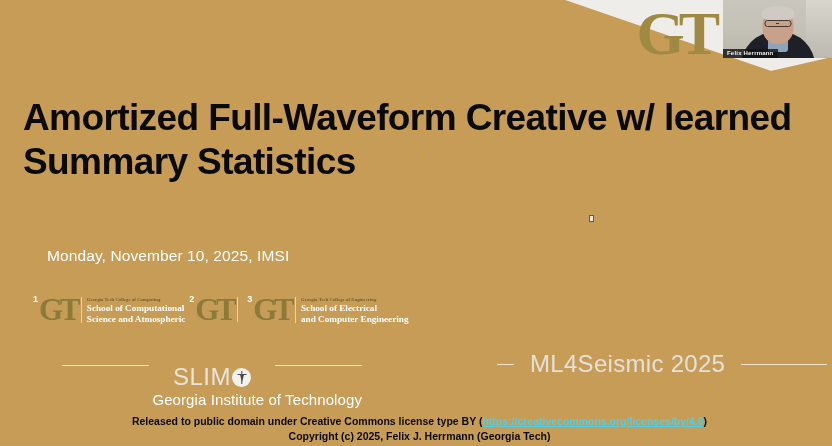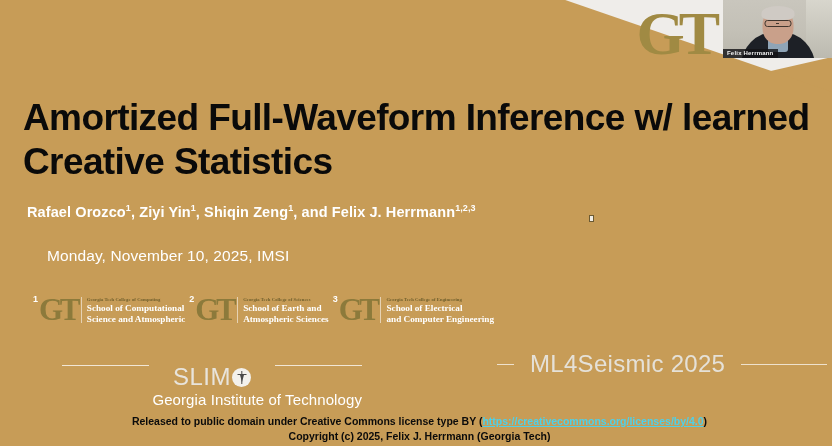--- a/index.html
+++ b/index.html
@@ -384,50 +384,42 @@
     <div class="cam-bg"></div>
     <div class="cam-wall-right"></div>
     <div class="cam-torso"></div>
     <div class="cam-collar"></div>
     <div class="cam-head"></div>
     <div class="cam-hair"></div>
     <div class="cam-glasses"></div>
     <div class="cam-name">Felix Herrmann</div>
   </div>
 
-  <div class="title">Amortized Full-Waveform Inference w/ learned Creative Statistics</div>
-
-  <div class="authors">
-    Rafael Orozco<sup>1</sup>, Ziyi Yin<sup>1</sup>, Shiqin Zeng<sup>1</sup>, and Felix J. Herrmann<sup>1,2,3</sup>
-  </div>
+  <div class="title">Amortized Full-Waveform Creative w/ learned Summary Statistics</div>
+
 
   <div class="date">Monday, November 10, 2025, IMSI</div>
 
   <div class="affils">
 
     <div class="affil">
       <div class="sup-num">1</div>
       <div class="gt-mark">GT</div>
       <div class="divider"></div>
       <div class="atext">
         <div class="acollege">Georgia Tech College of Computing</div>
         <div class="aschool">School of Computational</div>
         <div class="aschool">Science and Atmospheric</div>
       </div>
     </div>
 
     <div class="affil">
       <div class="sup-num">2</div>
       <div class="gt-mark">GT</div>
       <div class="divider"></div>
-      <div class="atext">
-        <div class="acollege">Georgia Tech College of Sciences</div>
-        <div class="aschool">School of Earth and</div>
-        <div class="aschool">Atmospheric Sciences</div>
-      </div>
     </div>
 
     <div class="affil">
       <div class="sup-num">3</div>
       <div class="gt-mark">GT</div>
       <div class="divider"></div>
       <div class="atext">
         <div class="acollege">Georgia Tech College of Engineering</div>
         <div class="aschool">School of Electrical</div>
         <div class="aschool">and Computer Engineering</div>

